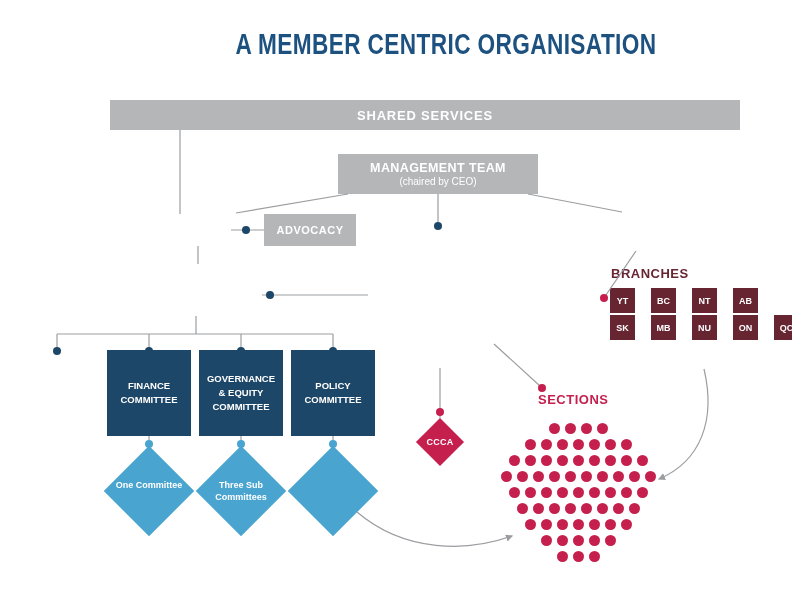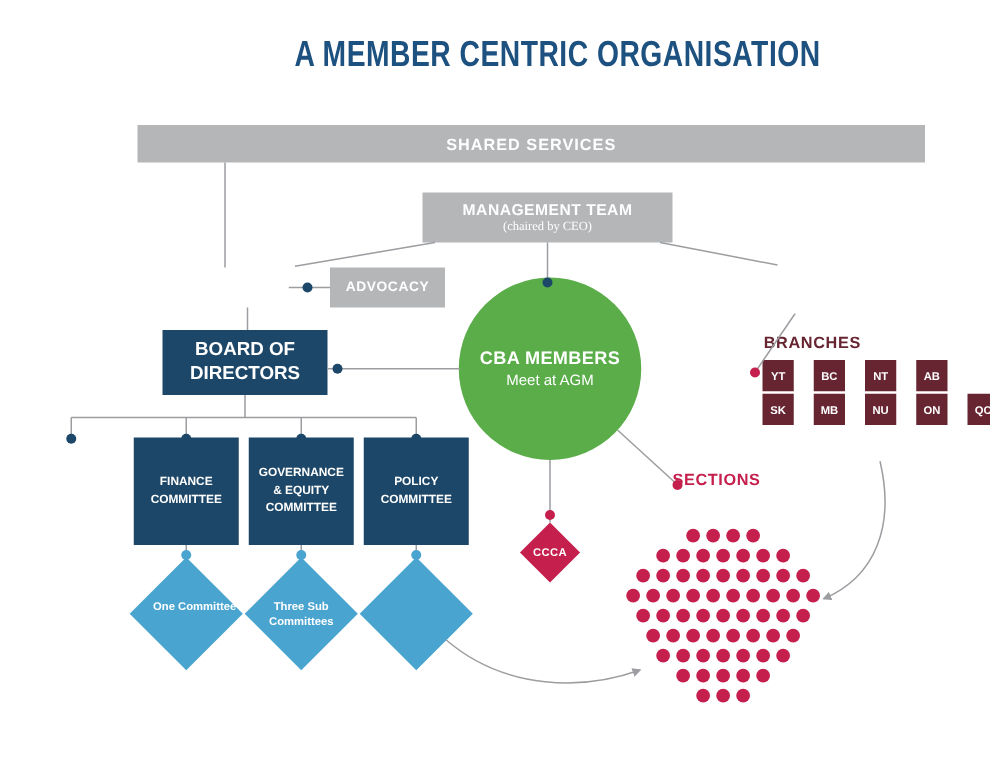--- a/index.html
+++ b/index.html
@@ -12,21 +12,21 @@
            transform:scaleX(.78); }
 
   .box { position:absolute; color:#fff; display:flex; flex-direction:column; align-items:center;
          justify-content:center; text-align:center; box-sizing:border-box; }
   .gray-bg  { background:var(--gray); }
   .navy-bg  { background:var(--navy); }
 
   .shared   { left:110px; top:100px; width:630px; height:30px; font-size:13px; font-weight:bold; letter-spacing:.8px; }
   .mgmt     { left:338px; top:154px; width:200px; height:40px; }
   .mgmt .l1 { font-size:12.5px; font-weight:bold; letter-spacing:.4px; }
-  .mgmt .l2 { font-size:10px; margin-top:1px;font-family:Liberation Serif, serif; }
+  .mgmt .l2 { font-size:10px; margin-top:1px; }
   .ceo      { left:167px; top:214px; width:64px;  height:32px; font-size:13.5px; font-weight:bold; letter-spacing:.5px; }
   .advocacy { left:264px; top:214px; width:92px;  height:32px; font-size:11px; font-weight:bold; letter-spacing:.5px; }
   .brancheds{ left:612px; top:209px; width:88px;  height:42px; font-size:11px; font-weight:bold; line-height:1.3; letter-spacing:.4px; }
   .board    { left:130px; top:264px; width:132px; height:52px; font-size:15px; font-weight:bold; line-height:1.25; padding:0 8px; }
 
   .committee { position:absolute; top:350px; width:84px; height:86px; background:var(--navy); color:#fff;
                font-weight:bold; font-size:9.5px; line-height:1.45; display:flex; align-items:center;
                justify-content:center; text-align:center; padding:0 4px; box-sizing:border-box; }
 
   .circle { position:absolute; left:367px; top:222px; width:146px; height:146px; border-radius:50%;
@@ -44,21 +44,21 @@
   .ccca-label   { position:absolute; left:410px; top:437px; width:60px; text-align:center;
                   color:#fff; font-size:9px; font-weight:bold; letter-spacing:.3px; }
 
   .branches-label { position:absolute; left:611px; top:266px; color:var(--maroon);
                     font-size:13px; font-weight:bold; letter-spacing:.5px; }
   .branch-grid { position:absolute; left:610px; top:288px; }
   .brow  { display:flex; gap:16px; margin-bottom:2px; }
   .bcell { width:25px; height:25px; background:var(--maroon); color:#fff; font-size:9px;
            font-weight:bold; display:flex; align-items:center; justify-content:center; }
 
-  .sections-label { position:absolute; left:538px; top:376px; color:var(--crimson);
+  .sections-label { position:absolute; left:538px; top:392px; color:var(--crimson);
                     font-size:13px; font-weight:bold; letter-spacing:.5px; }
   .sdot { position:absolute; width:11px; height:11px; border-radius:50%; background:var(--crimson); }
 
   svg.overlay { position:absolute; left:0; top:0; pointer-events:none; }
   .cl { stroke:var(--line); stroke-width:1.2; fill:none; }
   .dn { fill:var(--navy); }  .db { fill:var(--blue); }  .dc { fill:var(--crimson); }
 </style>
 </head>
 <body>
 
@@ -74,46 +74,39 @@
     <span class="l1">MANAGEMENT TEAM</span>
     <span class="l2">(chaired by CEO)</span>
   </div>
 
 
   <div class="box gray-bg advocacy">
     <span>ADVOCACY</span>
   </div>
 
 
-  <div class="box navy-bg board">
-    <span>BOARD OF DIRECTORS</span>
-  </div>
 
   <div class="committee" style="left:107px;">
     <span>FINANCE COMMITTEE</span>
   </div>
   <div class="committee" style="left:291px;">
     <span>POLICY COMMITTEE</span>
   </div>
   <div class="committee" style="left:199px;">
     <span>GOVERNANCE &amp; EQUITY COMMITTEE</span>
   </div>
 
   <div class="diamond" style="left:117px; top:459px;"></div>
-  <div class="diamond-label" style="left:109px; top:479px;text-align:right;">One Committee</div>
+  <div class="diamond-label" style="left:109px; top:479px;">One Committee</div>
 
   <div class="diamond" style="left:209px; top:459px;"></div>
   <div class="diamond-label" style="left:201px; top:479px;">Three Sub Committees</div>
 
   <div class="diamond" style="left:301px; top:459px;"></div>
 
-  <div class="circle">
-    <span class="l1">CBA MEMBERS</span>
-    <span class="l2">Meet at AGM</span>
-  </div>
 
   <div class="ccca-diamond"></div>
   <div class="ccca-label">CCCA</div>
 
   <div class="branches-label">BRANCHES</div>
 
   <div class="branch-grid">
     <div class="brow">
       <div class="bcell">YT</div>
       <div class="bcell">BC</div>

